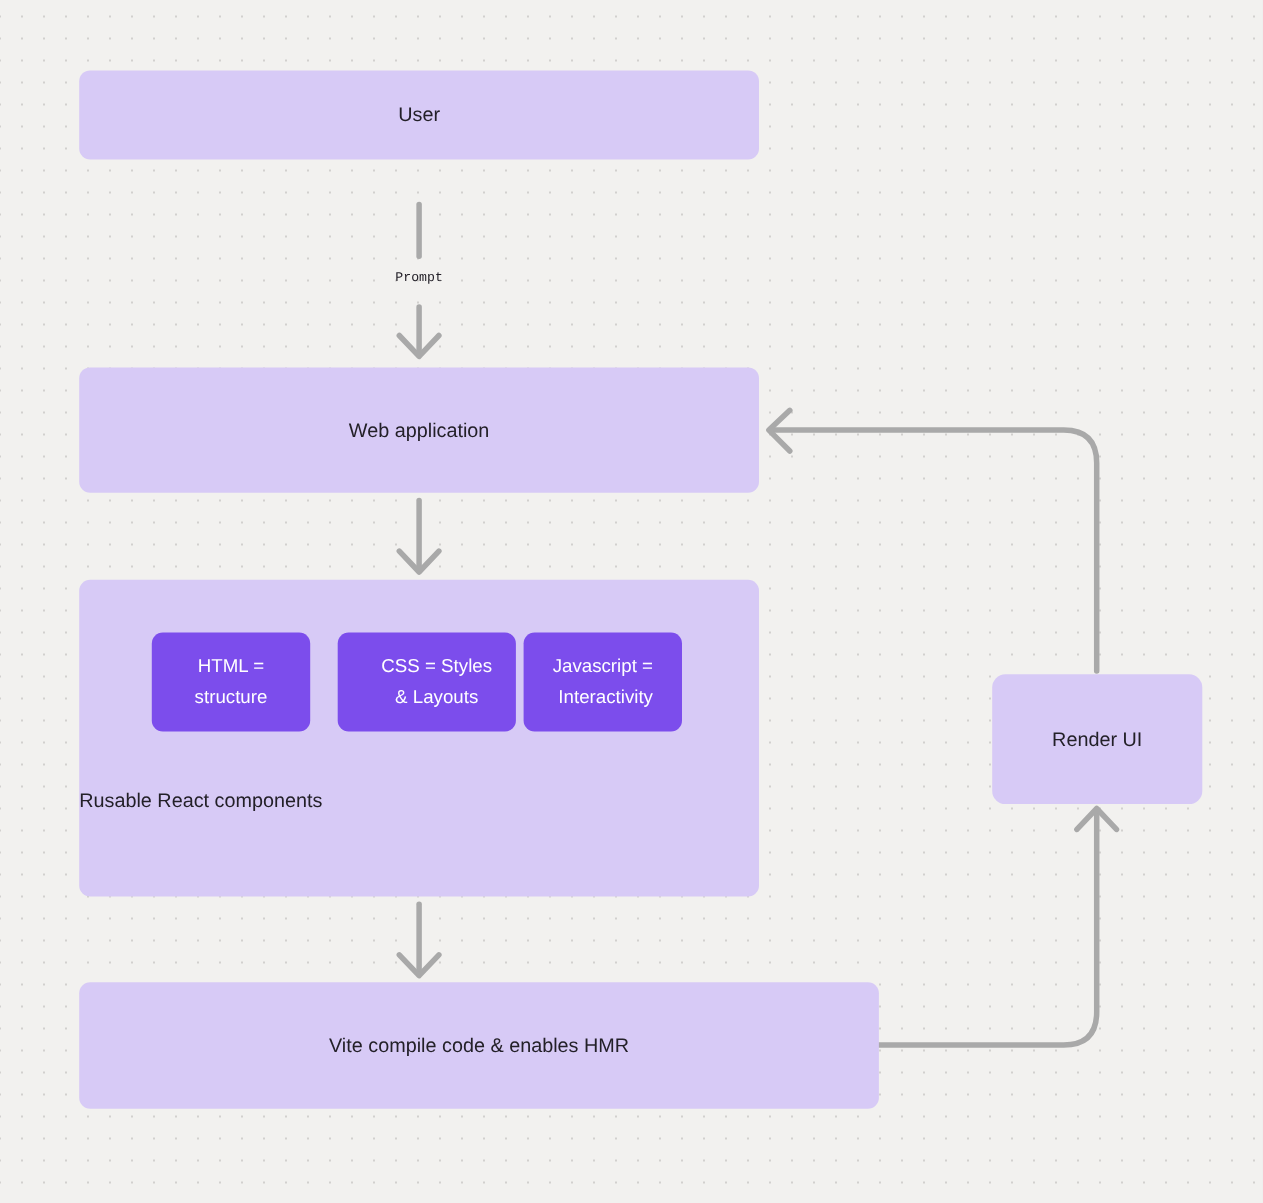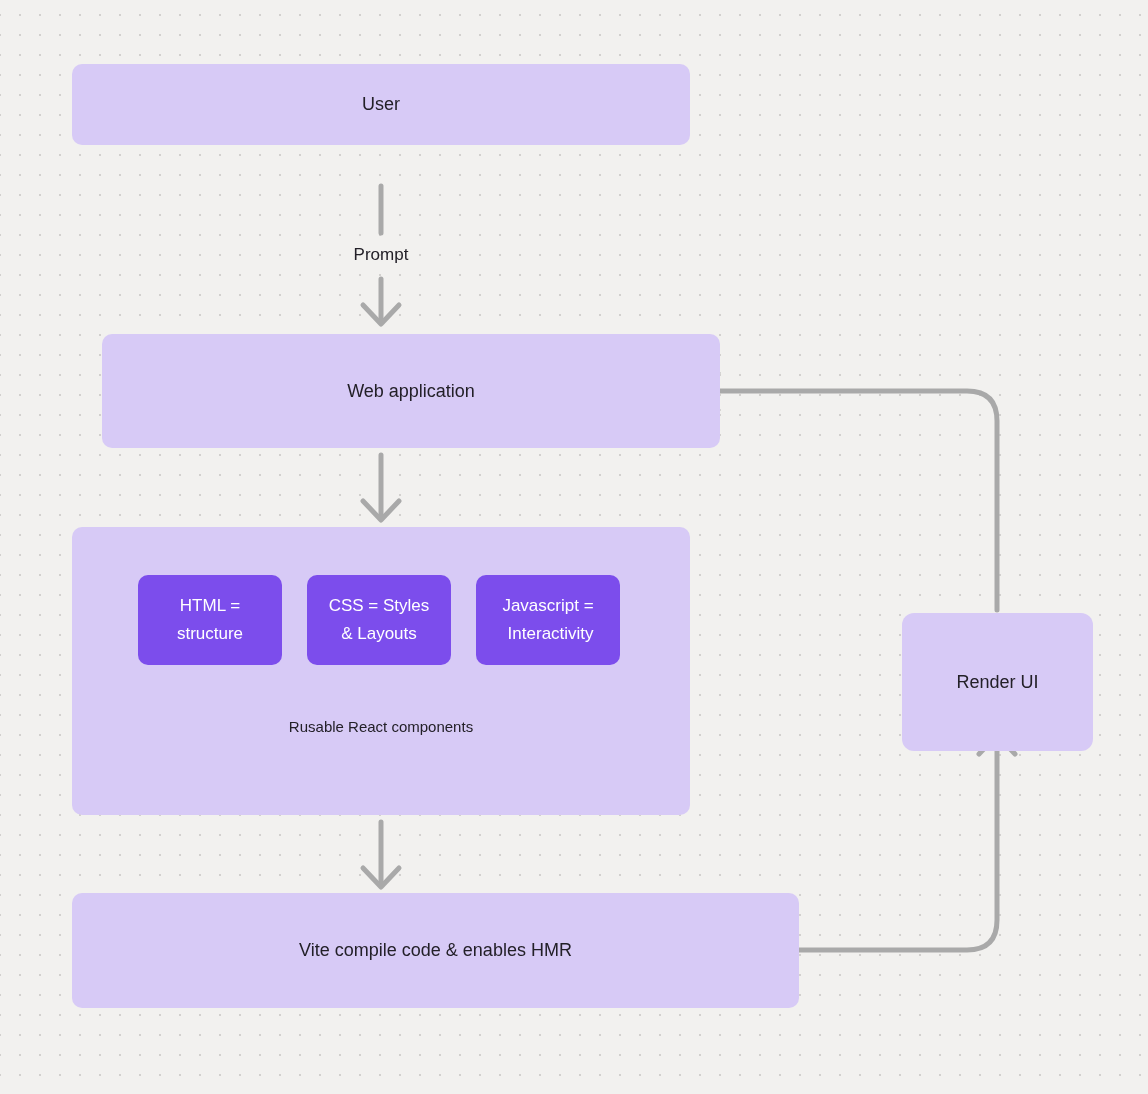--- a/index.html
+++ b/index.html
@@ -47,45 +47,46 @@
   .node-dark {
     background: var(--node-fill-dark, #7c4dec);
     color: var(--node-text-light, #ffffff);
     border-radius: 10px;
     font-size: 17px;
     font-weight: 500;
     line-height: 28px;
     white-space: pre-line;
   }
   .box-user          { left: 72px;  top: 64px;  width: 618px; height: 81px; }
-  .box-webapp        { left: 72px;  top: 334px; width: 618px; height: 114px; margin-left: 30px; }
+  .box-webapp        { left: 72px;  top: 334px; width: 618px; height: 114px; }
   .box-group         { left: 72px;  top: 527px; width: 618px; height: 288px; display: block; }
   .box-vite          { left: 72px;  top: 893px; width: 727px; height: 115px; }
-  .box-render        { left: 902px; top: 613px; width: 191px; height: 138px; border-radius: 12px; }
+  .box-render        { left: 902px; top: 613px; width: 191px; height: 118px; border-radius: 12px; }
   .chip              { position: absolute; top: 48px; width: 144px; height: 90px; display: flex; align-items: center; justify-content: center; text-align: center; }
   .chip-html         { left: 66px;  }
-  .chip-css          { left: 235px; }
+  .chip-css          { left: 235px; padding-left: 18px; }
   .chip-js           { left: 404px; text-align: right; }
   .group-caption {
     position: absolute;
     left: 0; right: 0;
     top: 718px;
-    text-align: center;
-    font-size: 15px;
+    text-align: left;
+    font-size: 18px;
     color: var(--node-text-dark, #232028);
   }
   .box-group .group-caption { top: 191px; }
   .edge-label {
     position: absolute;
     left: 281px;
     top: 245px;
     width: 200px;
     text-align: center;
-    font-size: 17px;
+    font-size: 12px;
     color: var(--node-text-dark, #232028);
+    font-family: Liberation Mono, monospace;
   }
 </style>
 </head>
 <body>
 
 <div class="canvas">
 
   <svg class="connectors" viewBox="0 0 1148 1094" xmlns="http://www.w3.org/2000/svg">
 
     <path d="M381 186 V233"></path>

